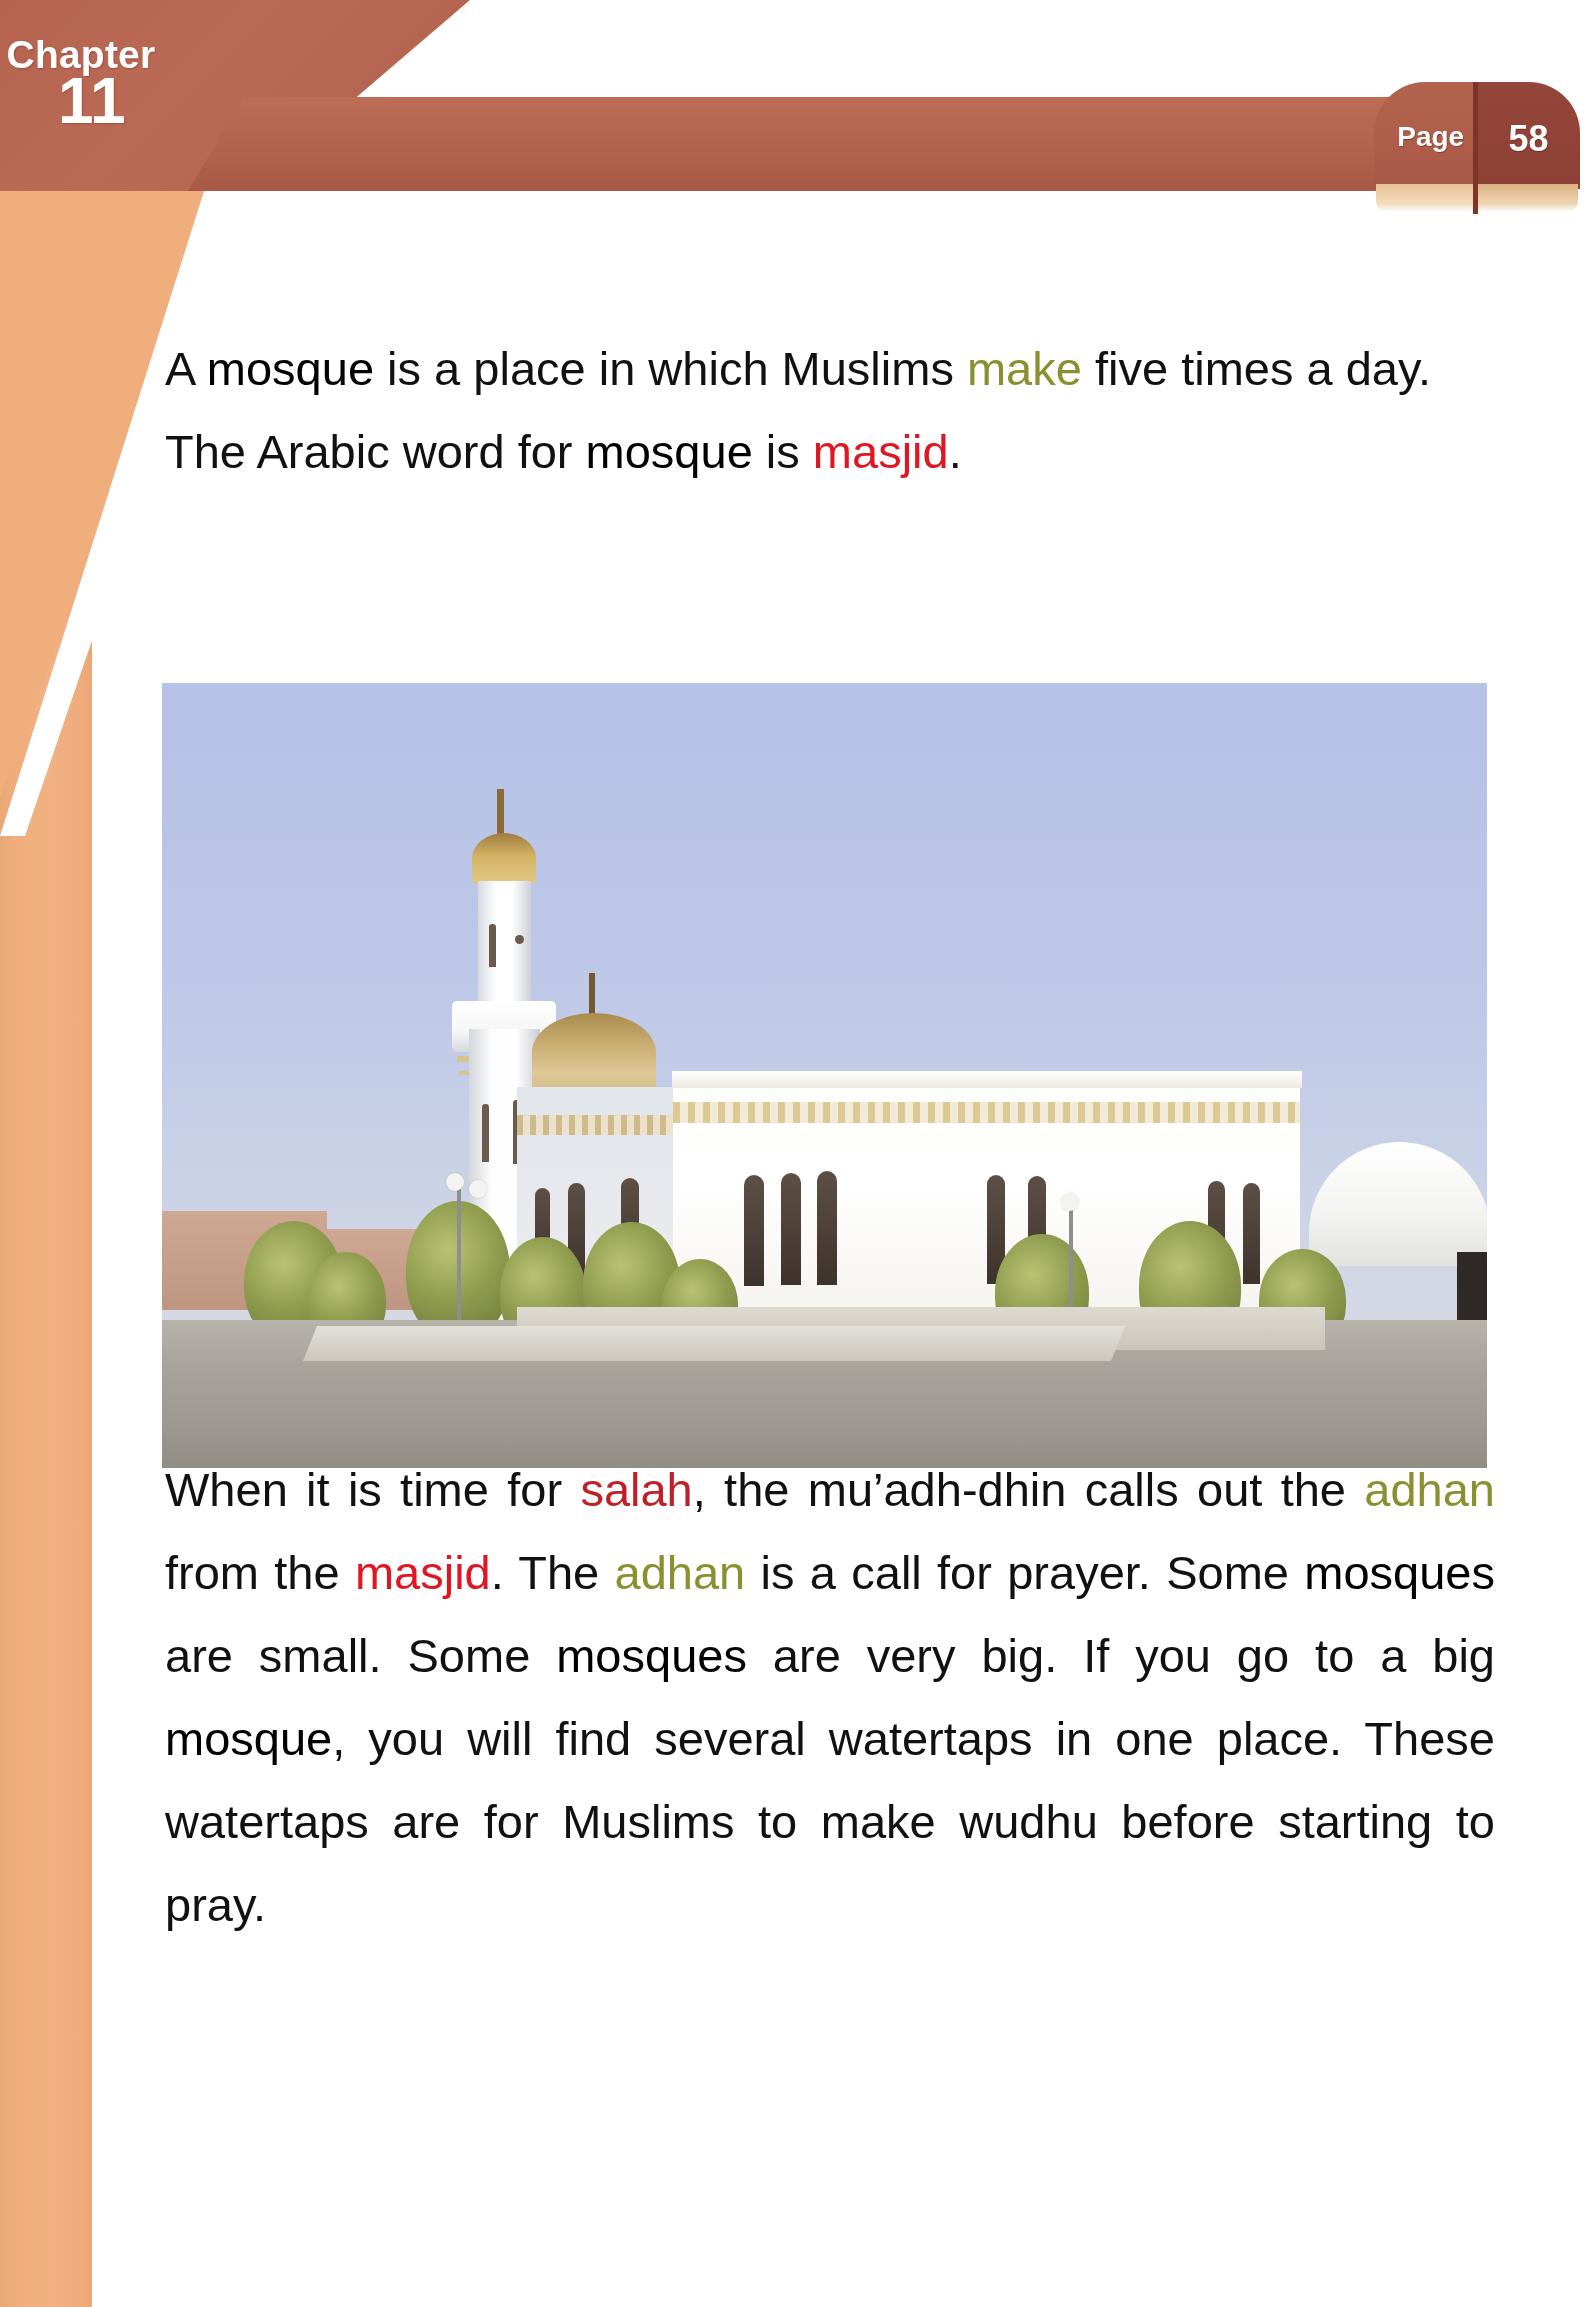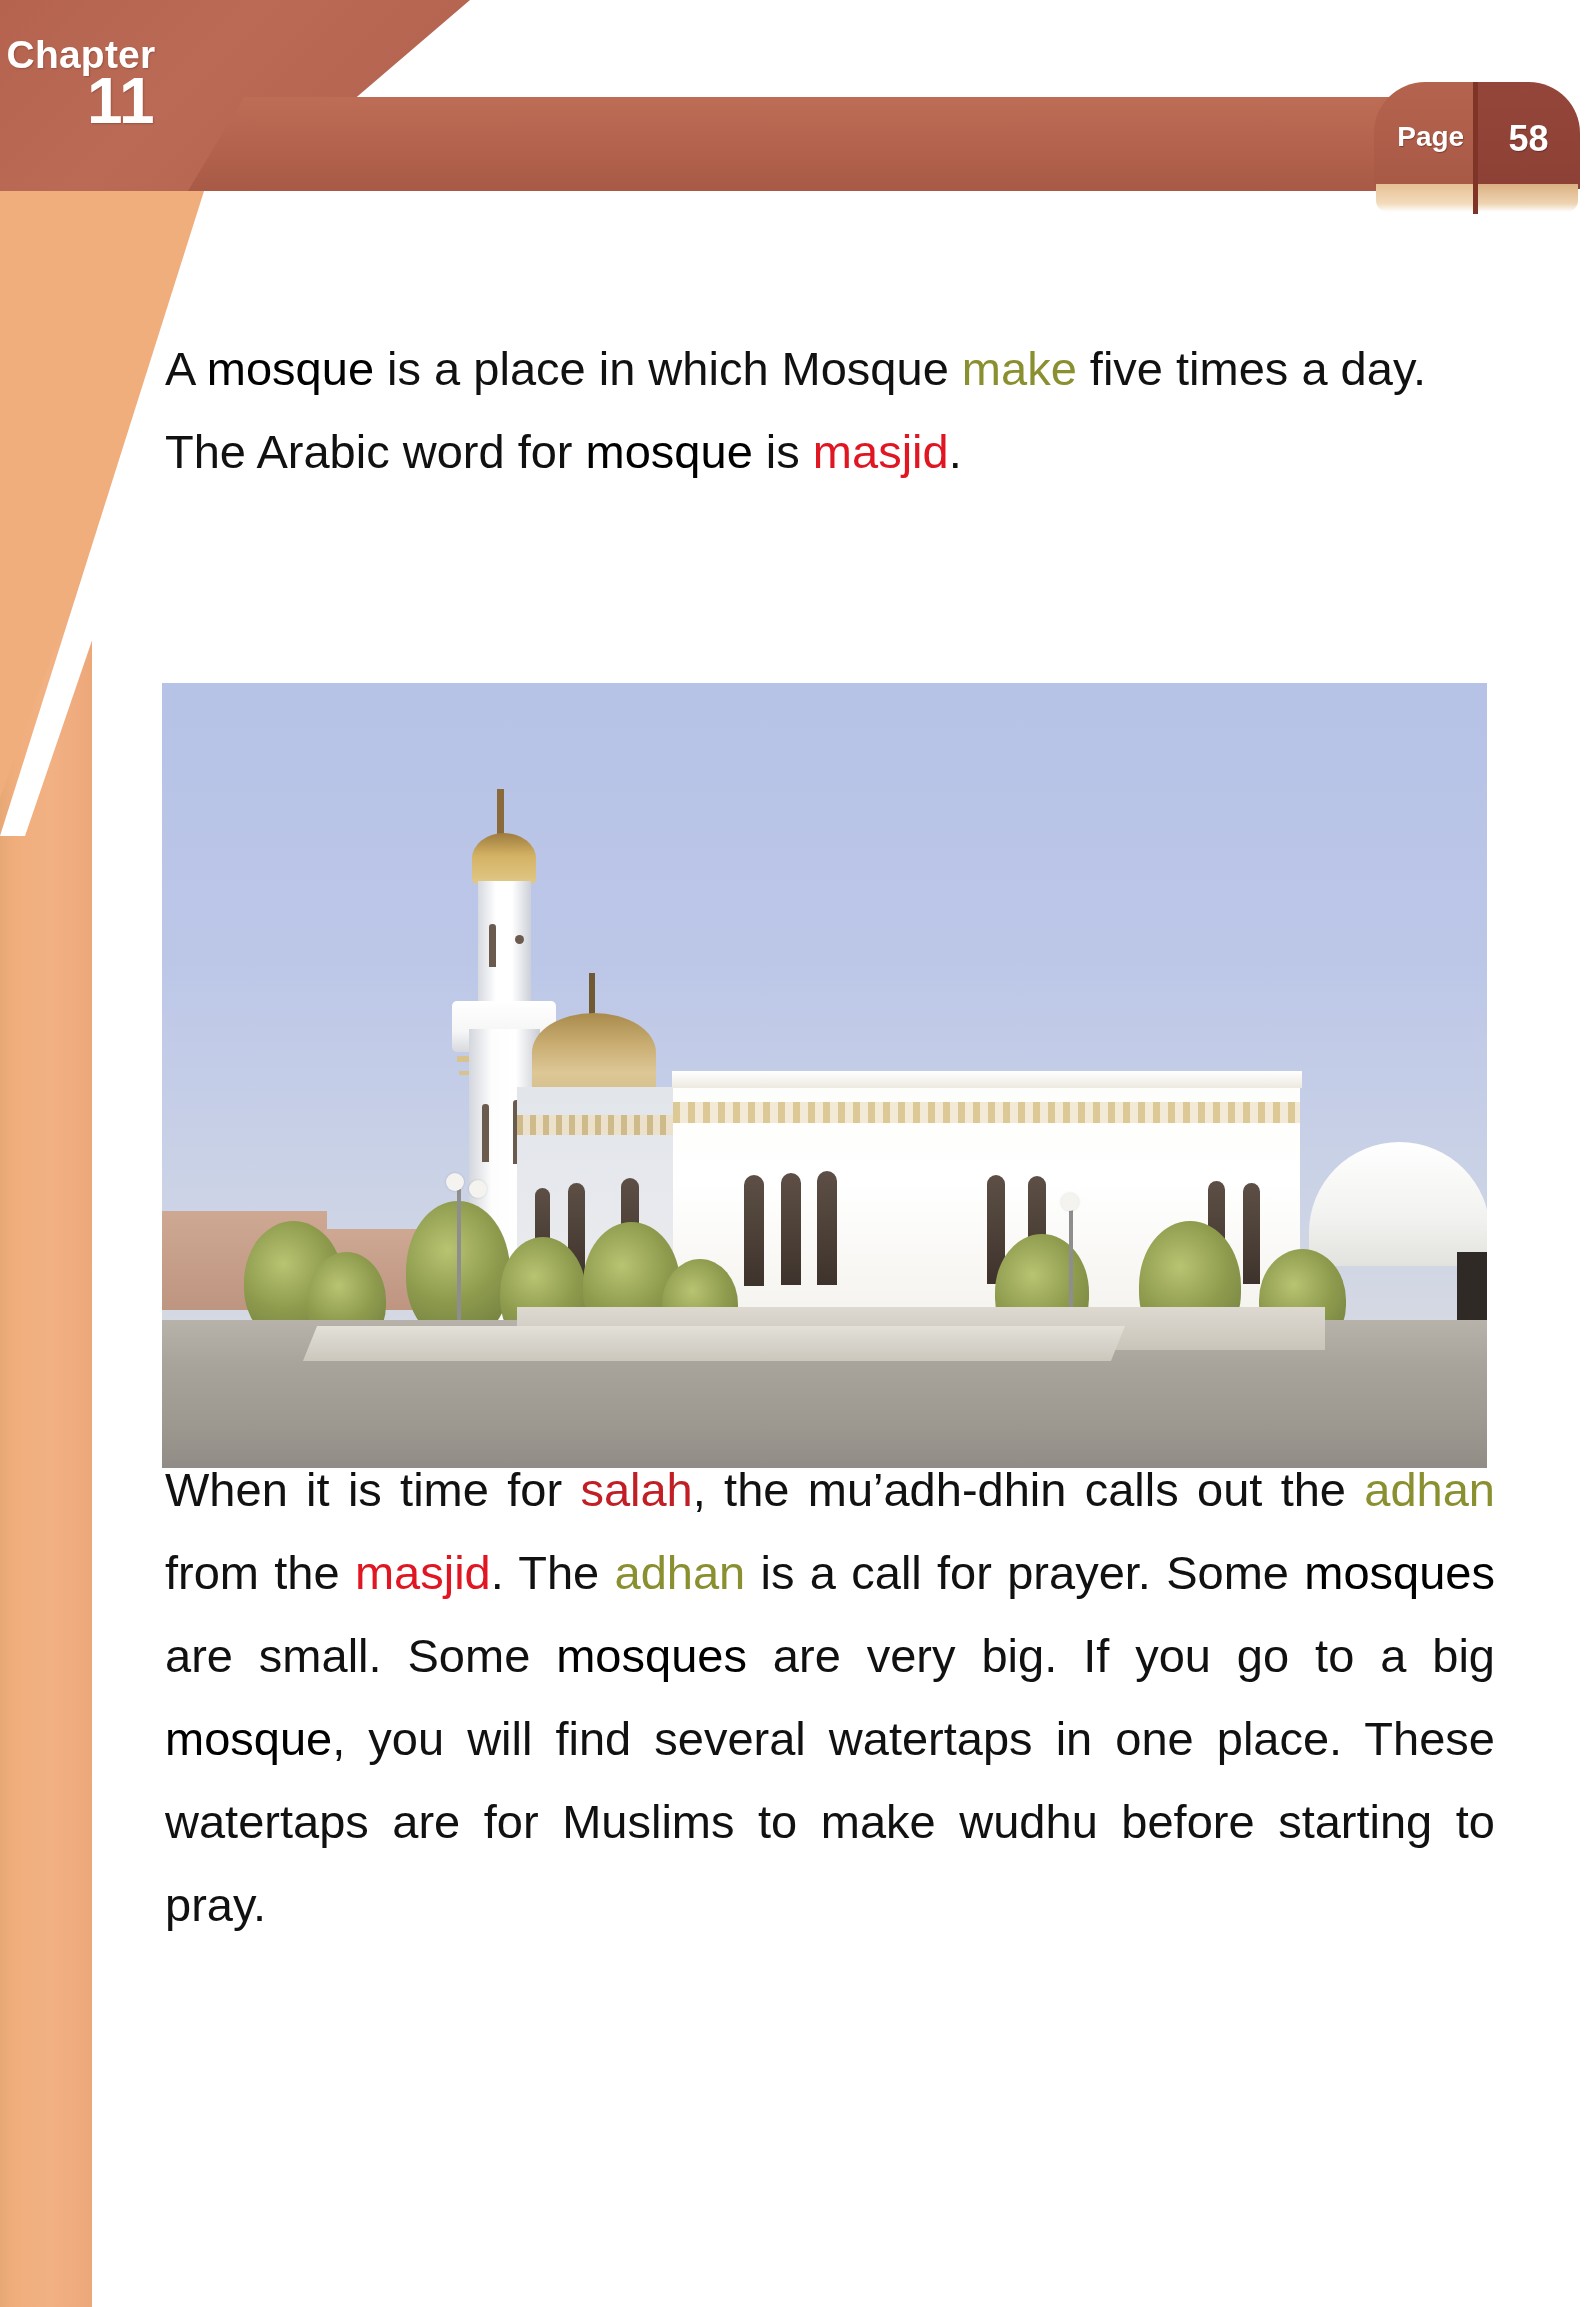--- a/index.html
+++ b/index.html
@@ -43,21 +43,20 @@
   .hdr-chapter-word{
     position:absolute;left:6.6px;top:35px;
     color:#ffffff;font-weight:bold;font-size:39px;letter-spacing:0.2px;
     line-height:1;
     text-shadow:0.8px 0.8px 1.6px rgba(90,40,30,.35);
   }
   .hdr-chapter-num{
     position:absolute;left:58px;top:69px;
     color:#ffffff;font-weight:bold;font-size:64px;line-height:1;
     text-shadow:0.8px 0.8px 1.6px rgba(90,40,30,.35);
-    margin-left:29px;
   }
 
   .hdr-bar{
     position:absolute;left:188px;top:97px;width:1229px;height:94px;
     background:linear-gradient(180deg,#bd6c56 0%,#b4634e 50%,#a85a46 100%);
     clip-path:polygon(56px 0, 1229px 0, 1229px 94px, 0 94px);
   }
   .hdr-title{
     position:absolute;left:289px;top:115px;
     color:#ffffff;font-weight:bold;font-size:46px;line-height:1;
@@ -279,21 +278,21 @@
     <div class="book-left"></div>
     <div class="book-right"></div>
     <div class="book-pages-l"></div>
     <div class="book-pages-r"></div>
     <div class="book-spine"></div>
     <div class="book-page-label">Page</div>
     <div class="book-page-num">58</div>
   </div>
 
   <div class="para p1">
-    <span>A </span><span class="g">mosque</span><span> is a place in which Mosque </span><span class="g2">make</span><span> five times a day.</span><br>
+    <span>A </span><span class="g">mosque</span><span> is a place in which Muslims </span><span class="g2">make</span><span> five times a day.</span><br>
     <span>The Arabic word for </span><span class="g">mosque</span><span> is </span><span class="r">masjid</span><span>.</span>
   </div>
 
   <div class="photo">
     <div class="sky"></div>
 
     <div class="far-bldg" style="left:0px;top:528px;width:165px;height:99px;"></div>
     <div class="far-bldg" style="left:162px;top:546px;width:107px;height:81px;"></div>
 
     <div class="minaret-finial"></div>

